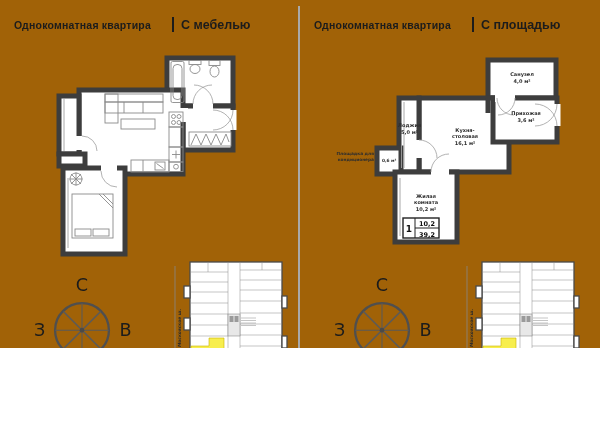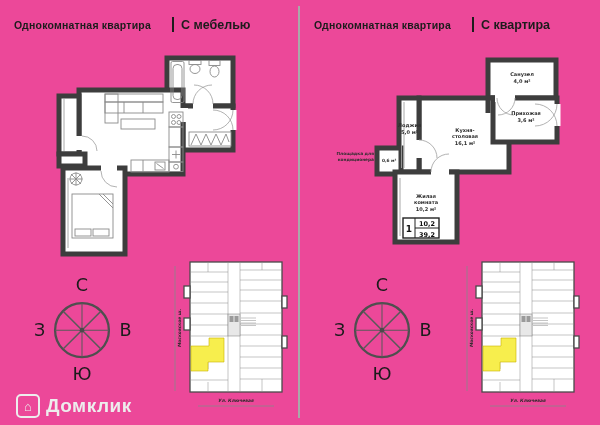--- a/index.html
+++ b/index.html
@@ -1,16 +1,16 @@
 <!DOCTYPE html>
 <html><head>
 <meta charset="utf-8">
 <style>
   html,body{margin:0;padding:0;background:#fff;}
-  #stage{position:relative;width:600px;height:425px;background:#ec4899;overflow:hidden;
+  #stage{position:relative;width:600px;height:348px;background:#a16207;overflow:hidden;
          font-family:"Liberation Sans","DejaVu Sans",sans-serif;}
   .header{position:absolute;top:17px;display:flex;align-items:center;white-space:nowrap;}
   .hdr-title{font-size:10.5px;font-weight:bold;color:#1c1c1c;letter-spacing:.2px;}
   .hdr-bar{display:inline-block;width:2px;height:15px;background:#1c1c1c;margin:0 7px 0 21px;}
   .hdr-sub{font-size:12.5px;font-weight:bold;color:#1c1c1c;text-align:center;}
   .divider{position:absolute;left:298px;top:6px;width:1.5px;height:412px;background:#a9a9a9;}
   svg{position:absolute;overflow:visible;}
   
   .w{fill:#fff;stroke:#3d3d3d;stroke-width:5;}
   .stub{fill:#3d3d3d;stroke:none;}
@@ -49,21 +49,21 @@
 <div id="stage">
 
   <div class="header" style="left:14px;">
     <span class="hdr-title">Однокомнатная квартира</span>
     <span class="hdr-bar"></span>
     <span class="hdr-sub">С мебелью</span>
   </div>
   <div class="header" style="left:314px;">
     <span class="hdr-title">Однокомнатная квартира</span>
     <span class="hdr-bar"></span>
-    <span class="hdr-sub">С квартира</span>
+    <span class="hdr-sub">С площадью</span>
   </div>
 
   <div class="divider"></div>
 
   <svg style="left:55px;top:48px;" width="240" height="212" viewBox="0 0 240 212">
 
     <rect class="w" x="112" y="10" width="66" height="48"></rect>
     <rect class="w" x="128" y="58" width="50" height="44"></rect>
     <rect class="w" x="24" y="42" width="104" height="84"></rect>
     <rect class="w" x="4" y="48" width="20" height="58"></rect>

